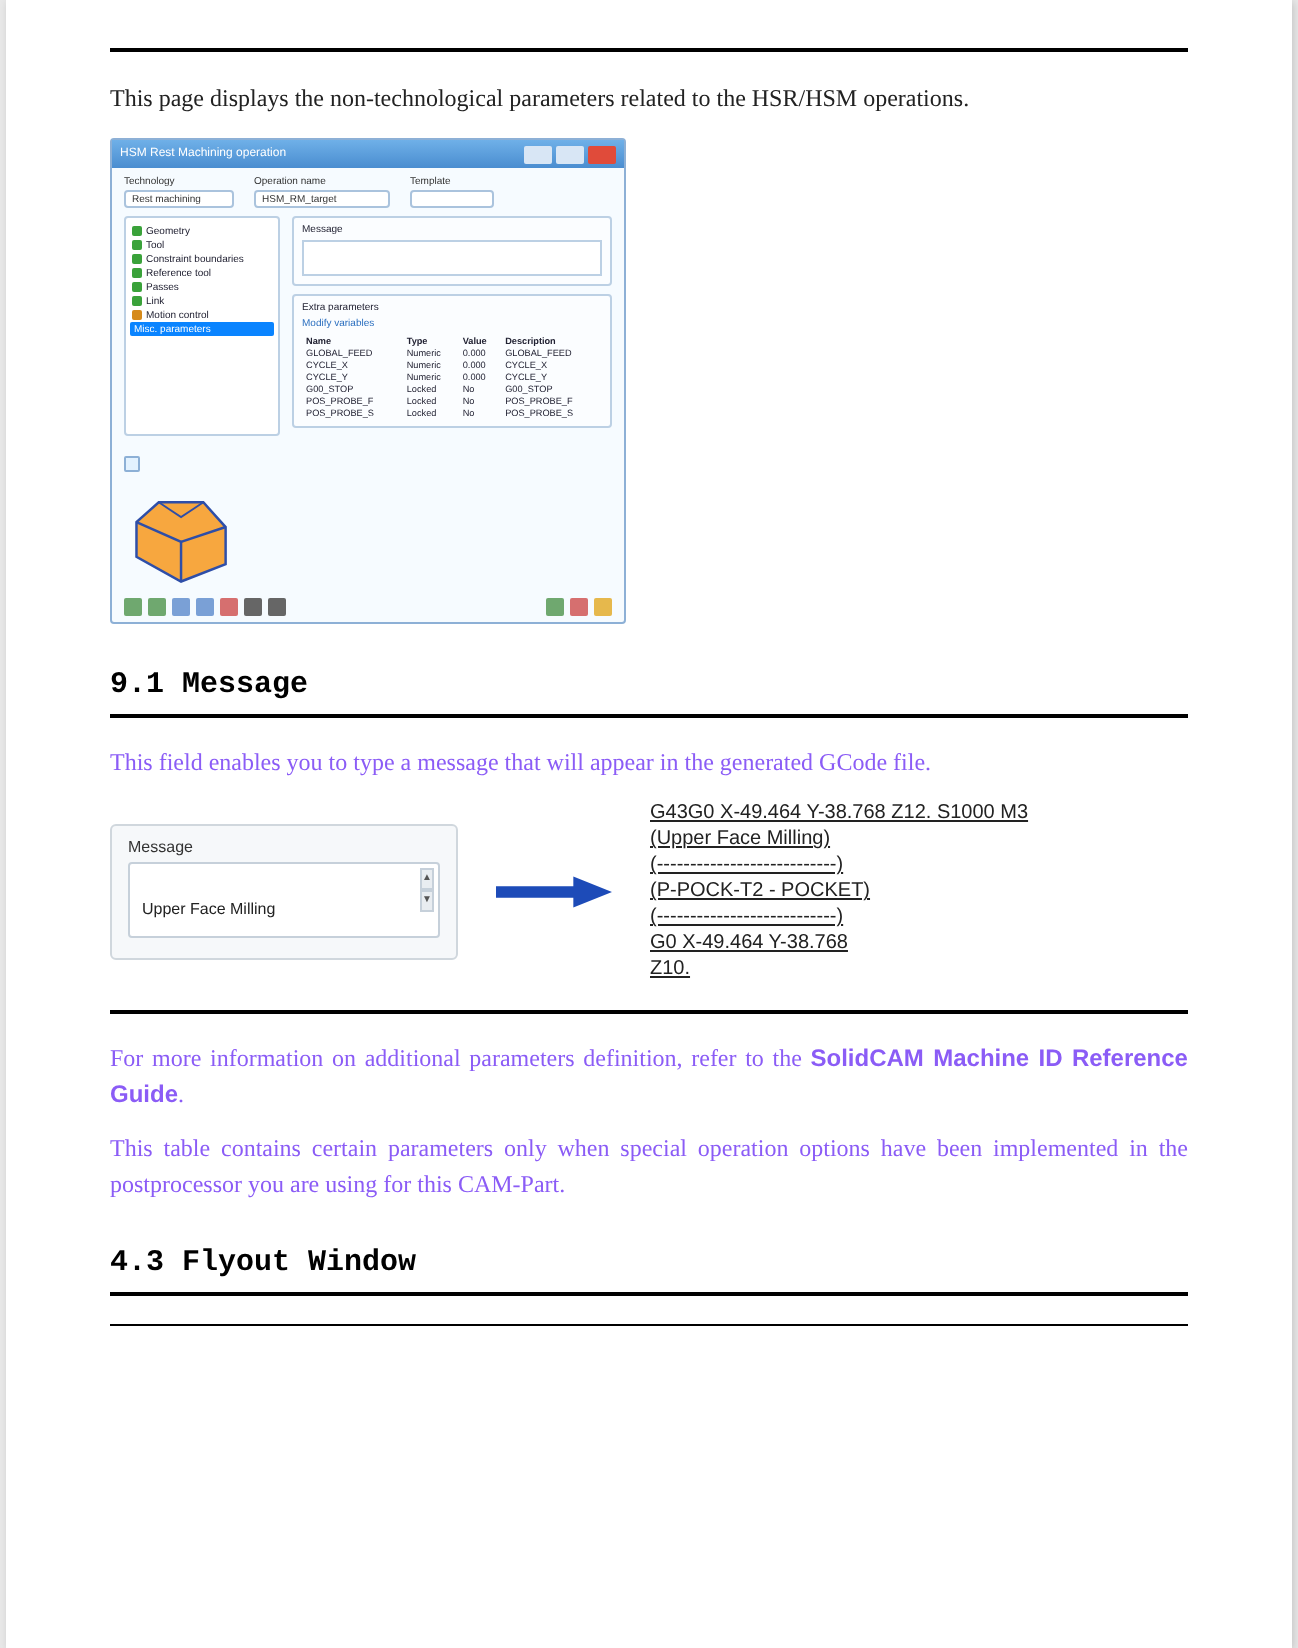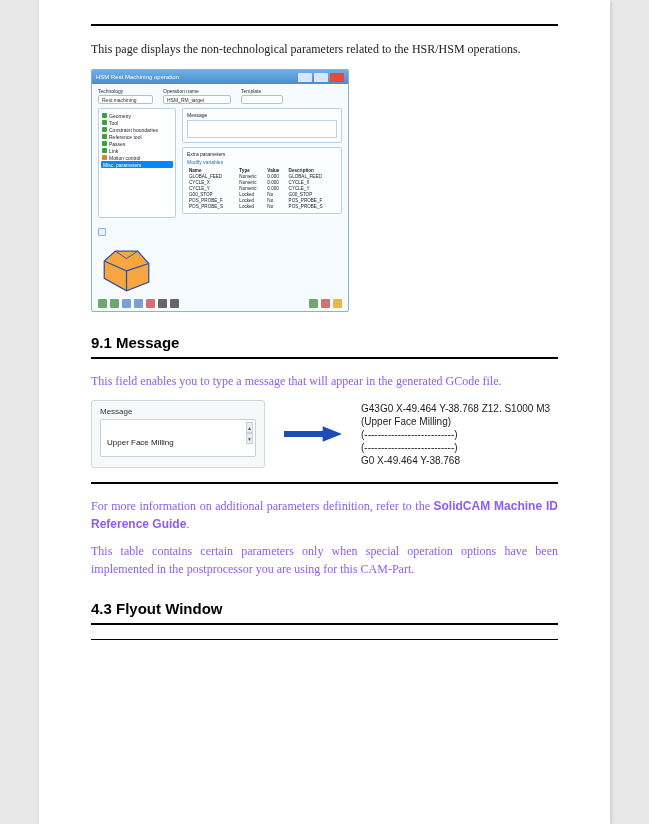--- a/index.html
+++ b/index.html
@@ -1,25 +1,25 @@
 <!DOCTYPE html>
 <html><head>
 <meta charset="utf-8">
 <style>
   * { box-sizing: border-box; }
   body { margin: 0; padding: 0; background: #e8e8e8; font-family: Georgia, 'Times New Roman', serif; }
-  .page { width: 571px; height: 824px; background: #fff; margin: 0 auto; position: relative; box-shadow: 1px 1px 4px rgba(0,0,0,0.15); }
+  .page { width: 643px; height: 824px; background: #fff; margin: 0 auto; position: relative; box-shadow: 1px 1px 4px rgba(0,0,0,0.15); }
   .inner { padding: 14px 52px 14px 52px; }
   .hr-thick { border: 0; border-top: 2.5px solid #000; margin: 10px 0 16px 0; }
   .hr-med { border: 0; border-top: 2px solid #000; margin: 6px 0 14px 0; }
   .hr-thin { border: 0; border-top: 1px solid #000; margin: 12px 0 6px 0; }
   .intro { font-size: 12px; color: #222; margin-bottom: 12px; }
   .body-text { font-size: 12px; color: #8b5cf6; margin: 10px 0; line-height: 1.45; }
   .body-text.justify { text-align: justify; }
-  h2 { font-family: Liberation Sans, sans-serif; font-weight: 700; font-size: 15px; margin: 22px 0 2px 0; color: #000; }
+  h2 { font-family: Liberation Mono, monospace; font-weight: 700; font-size: 15px; margin: 22px 0 2px 0; color: #000; }
   .pagenum { font-family: Arial, Helvetica, sans-serif; font-weight: 700; font-size: 12px; color: #000; }
 
   
   .dialog { width: 258px; border: 1px solid #8db0d6; border-radius: 2px; font-family: Tahoma, Arial, sans-serif; font-size: 5.5px; background: #f6fbff; }
   .dlg-titlebar { height: 14px; background: linear-gradient(#6fb0e8,#4a8dd0); color: #fff; display:flex; align-items:center; padding:0 4px; }
   .dlg-titlebar .title { flex:1; font-size:6px; }
   .dlg-titlebar .btns { display:flex; gap:2px; }
   .winbtn { width:14px; height:9px; border-radius:1px; display:inline-block; }
   .winbtn.min { background:#d8e6f5; }
   .winbtn.max { background:#d8e6f5; }
@@ -49,21 +49,21 @@
 
   
   .msgrow { display:flex; align-items:center; gap:18px; margin:10px 0 14px 0; }
   .msgpanel { width:174px; border:1px solid #d0d7dd; border-radius:3px; padding:6px 8px 10px 8px; background:#f6f8fa; font-family: Tahoma, Arial, sans-serif; }
   .msgpanel .lbl { font-size:8px; color:#333; margin-bottom:3px; }
   .msgfield { background:#fff; border:1px solid #c6d0da; border-radius:2px; height:28px; padding:18px 6px; font-size:8px; color:#222; position:relative; }
   .msgfield .spin { position:absolute; right:2px; top:2px; width:7px; height:22px; display:flex; flex-direction:column; }
   .msgfield .spin div { flex:1; background:#e9edf1; border:1px solid #c6d0da; font-size:5px; display:flex; align-items:center; justify-content:center; color:#555; }
   .arrowblock { width:60px; display:flex; align-items:center; justify-content:center; }
   .arrowblock svg { width:58px; height:20px; }
-  .gcode { font-family: Arial, Helvetica, sans-serif; font-size:10px; color:#222; line-height:1.3; }
+  .gcode { font-family: Arial, Helvetica, sans-serif; font-size:10px; color:#222; line-height:1.3;text-decoration:underline; }
 </style>
 </head>
 <body>
 
 <div class="page">
   <div class="inner">
     <hr class="hr-thick">
 
     <div class="intro">This page displays the non-technological parameters related to the HSR/HSM operations.</div>
 
@@ -231,22 +231,24 @@
       </div>
       <div class="arrowblock">
         <svg viewBox="0 0 60 20">
             <polygon points="0,7 40,7 40,2 60,10 40,18 40,13 0,13" fill="#1d4bb8"></polygon>
           </svg>
       </div>
       <div class="gcode" id="gcode">
           <div>G43G0 X-49.464 Y-38.768 Z12. S1000 M3</div>
           <div>(Upper Face Milling)</div>
           <div>(---------------------------)</div>
+          <div>(P-POCK-T2 - POCKET)</div>
           <div>(---------------------------)</div>
           <div>G0 X-49.464 Y-38.768</div>
+          <div>Z10.</div>
         </div>
     </div>
 
     <hr class="hr-med">
     <div class="body-text justify">
       <span>For more information on additional parameters definition, refer to the </span><b style="font-family:Arial,Helvetica,sans-serif">SolidCAM Machine ID Reference Guide</b><span>.</span>
     </div>
     <div class="body-text justify">This table contains certain parameters  only when special operation options have been implemented in the postprocessor you are using for this CAM-Part.</div>
 
     <h2>4.3   Flyout Window</h2>

